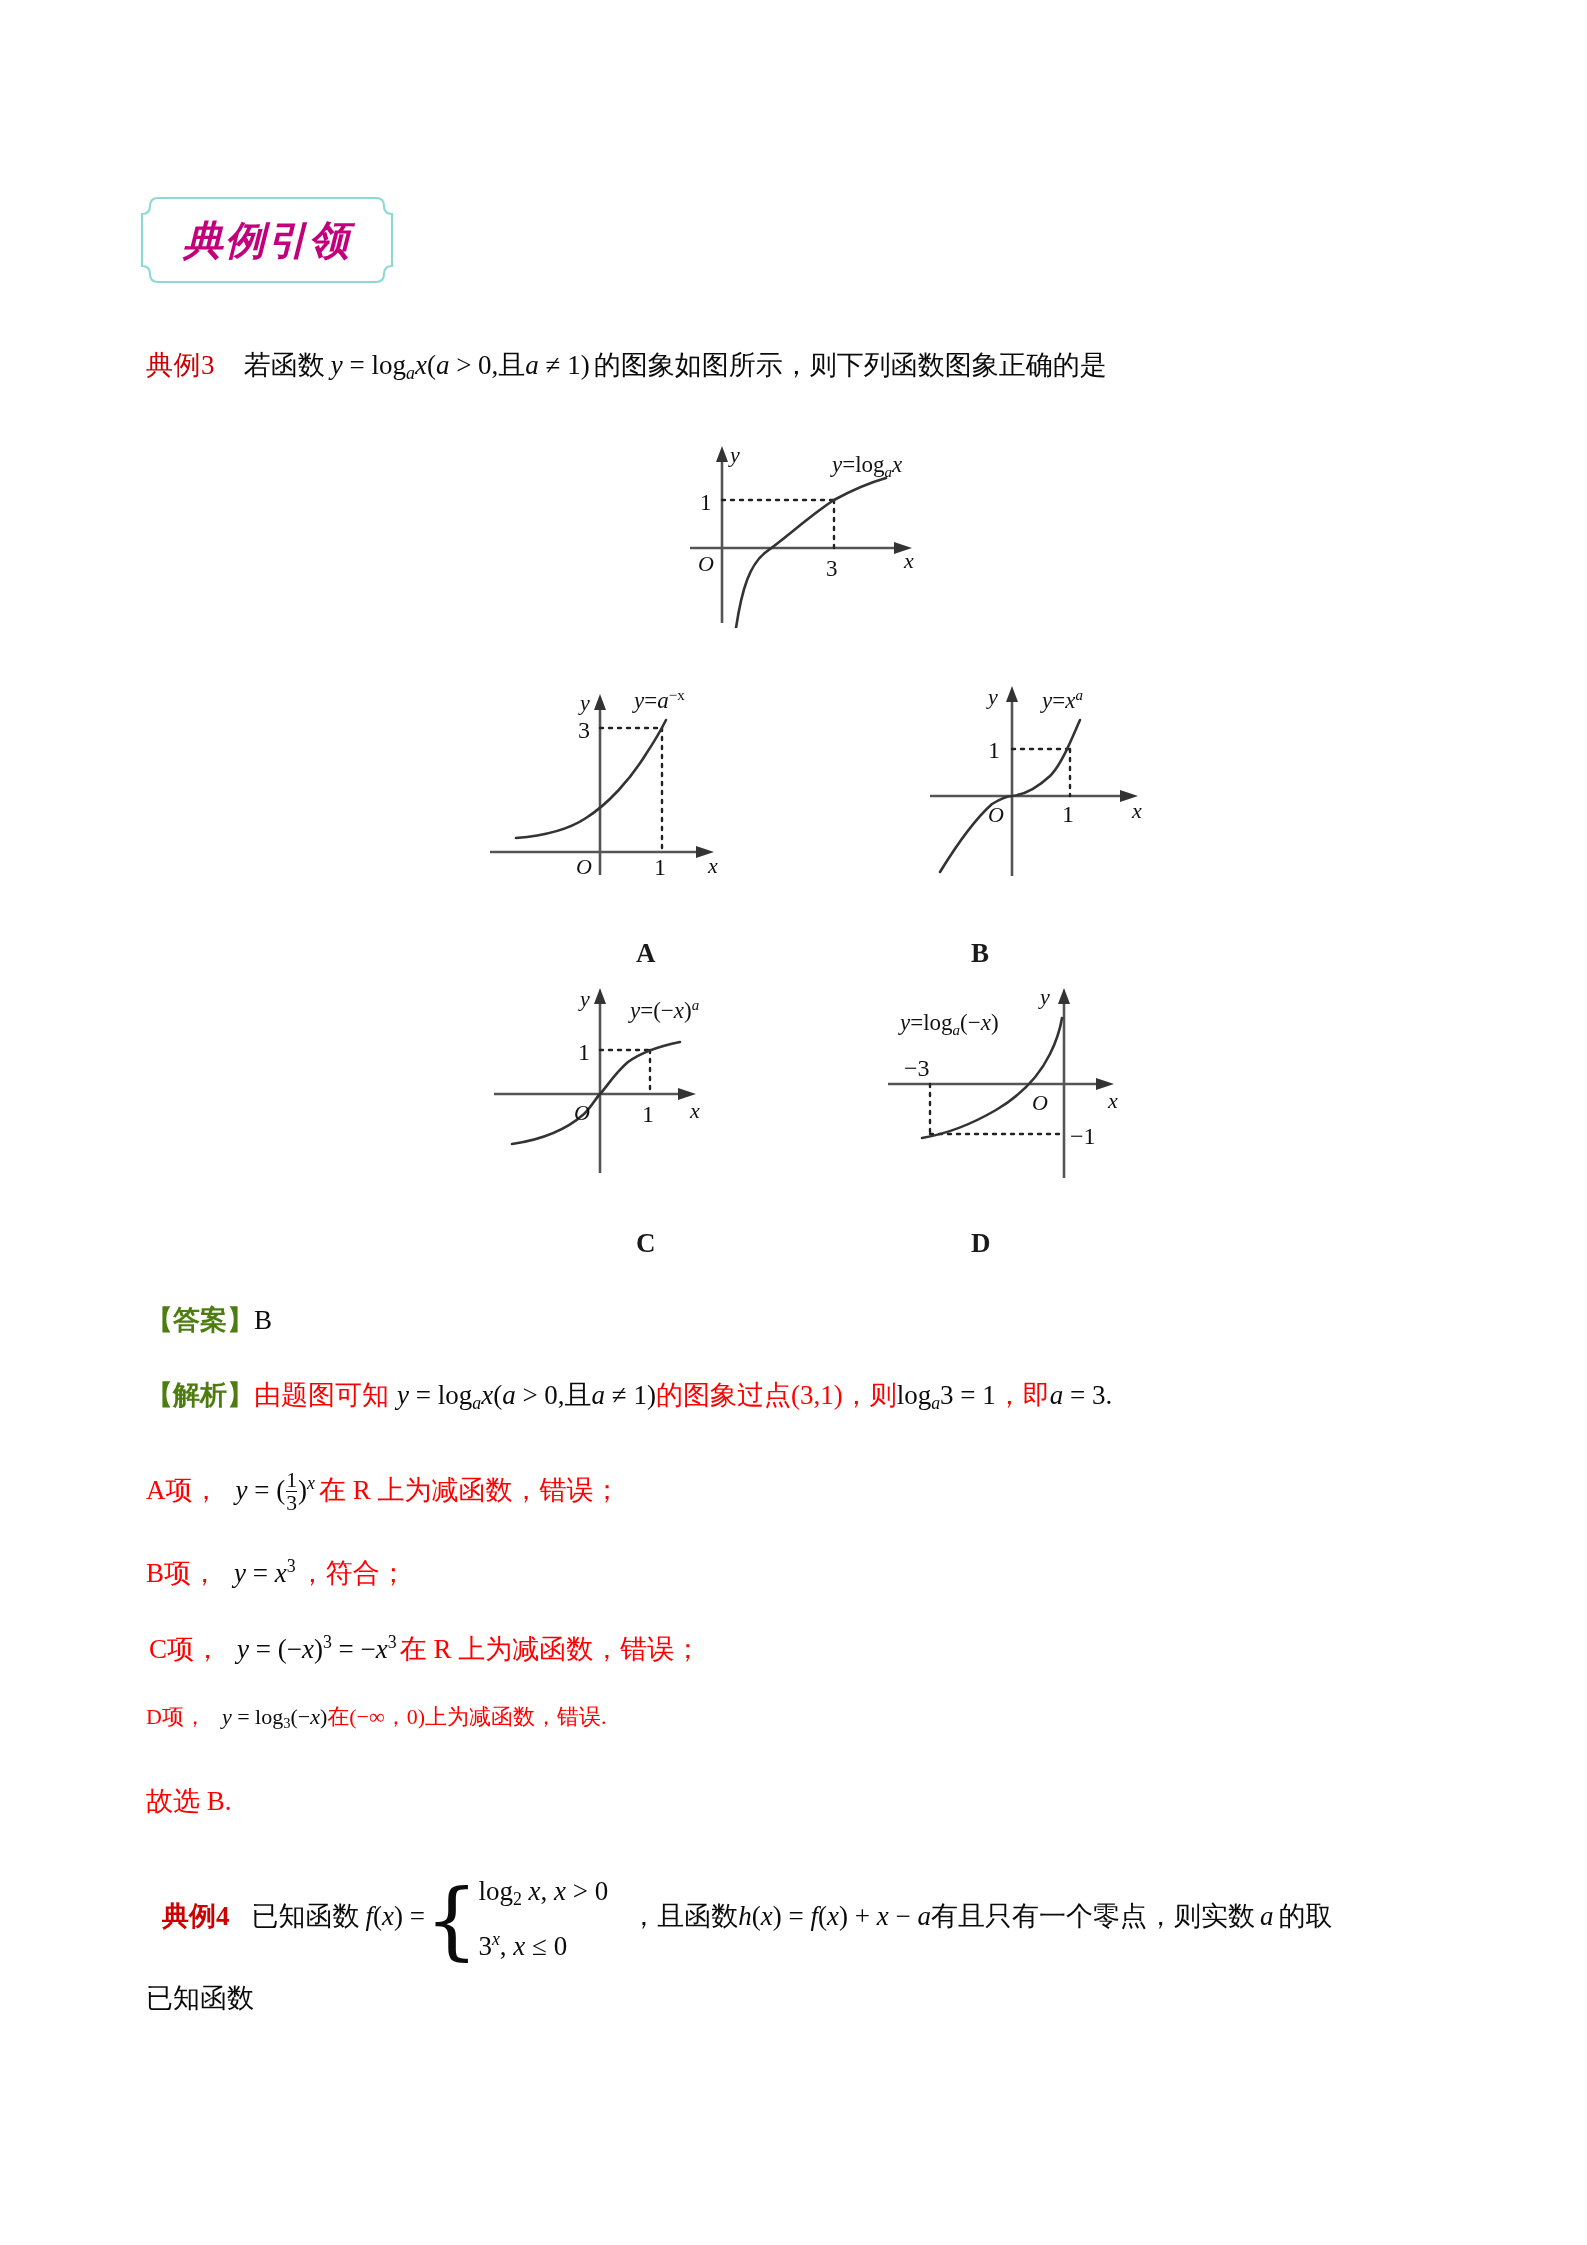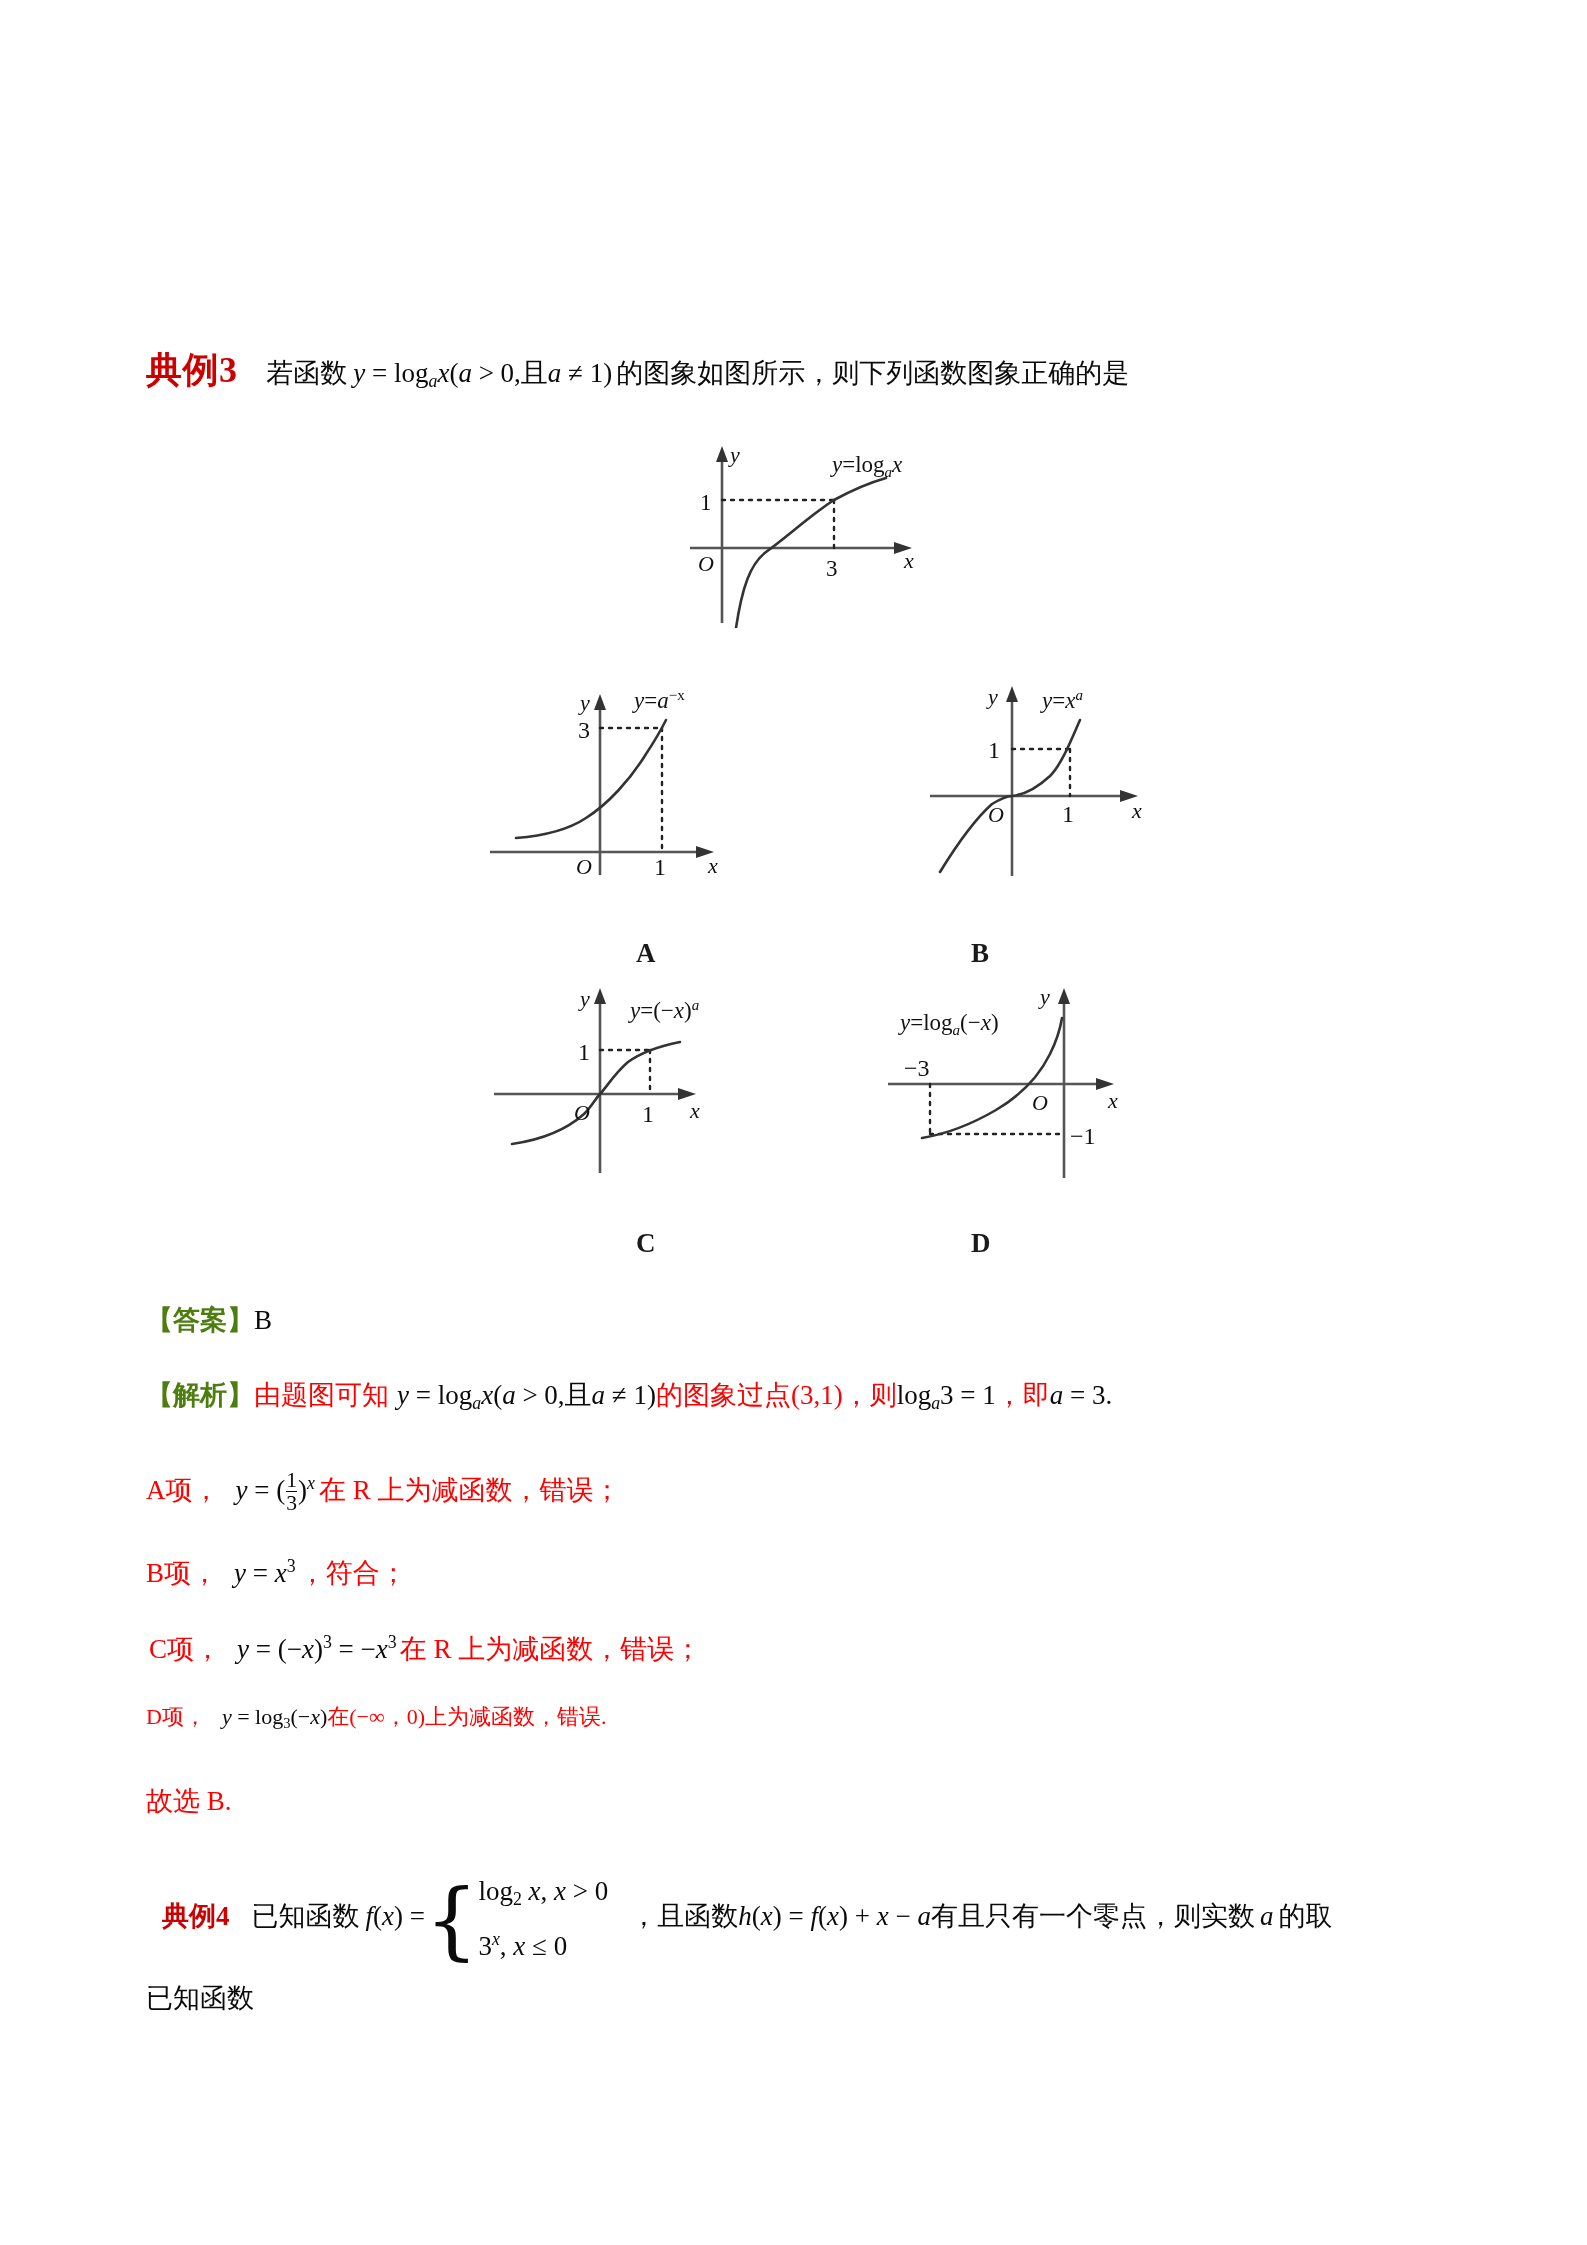--- a/index.html
+++ b/index.html
@@ -59,23 +59,23 @@
     color: #4d7c0f;
     font-weight: bold;
   }
   .red { color: #FF0000; }
   .black { color: #0b0b0b; }
 
   .qrow {
     font-size: 27px;
   }
   .qrow .tag {
-    font-weight: bold;
+    font-weight: normal;
     color: #CC0000;
-    font-size: 36px;
+    font-size: 27px;
     letter-spacing: 0.5px;
   }
   .mathi {
     font-style: italic;
     font-family: "Liberation Serif", "DejaVu Serif", serif;
   }
   .upr { font-style: normal; }
 
   .frac {
     display: inline-block;
@@ -121,20 +121,26 @@
     font-weight: bold;
     font-size: 27px;
     color: #1a1a1a;
   }
 </style>
 </head>
 <body>
 
 <div class="page">
 
+  <div class="banner-wrap">
+    <svg class="banner-svg" width="262" height="88" viewBox="0 0 262 88">
+      <path d="M14 10 Q 14 2 22 2 L 240 2 Q 248 2 248 10 Q 248 18 256 18 L 256 70 Q 248 70 248 78 Q 248 86 240 86 L 22 86 Q 14 86 14 78 Q 14 70 6 70 L 6 18 Q 14 18 14 10 Z" fill="#FFFFFF" stroke="#8FD9D4" stroke-width="2.2"></path>
+    </svg>
+    <div class="banner-text">典例引领</div>
+  </div>
 
   <div class="row qrow" style="left:146px; top:352px;">
     <span class="tag">典例3</span>
     <span style="display:inline-block;width:22px"></span><span class="black">若函数</span><span style="display:inline-block;width:6px"></span><span class="mathi black">y</span><span class="black"> = </span><span class="black upr" style="font-family:'Liberation Serif',serif">log</span><span class="mathi black sb" style="font-size:0.66em;vertical-align:-0.28em">a</span><span class="mathi black">x</span><span class="black">(</span><span class="mathi black">a</span><span class="black"> &gt; 0,</span><span class="black">且</span><span class="mathi black">a</span><span class="black"> ≠ 1)</span><span style="display:inline-block;width:4px"></span><span class="black">的图象如图所示，则下列函数图象正确的是</span>
   </div>
 
   <div class="fig" style="left:672px; top:438px;">
     <svg width="300" height="190" viewBox="0 0 300 190">
 
       <line x1="50" y1="20" x2="50" y2="185" stroke="#555" stroke-width="2.6"></line>

